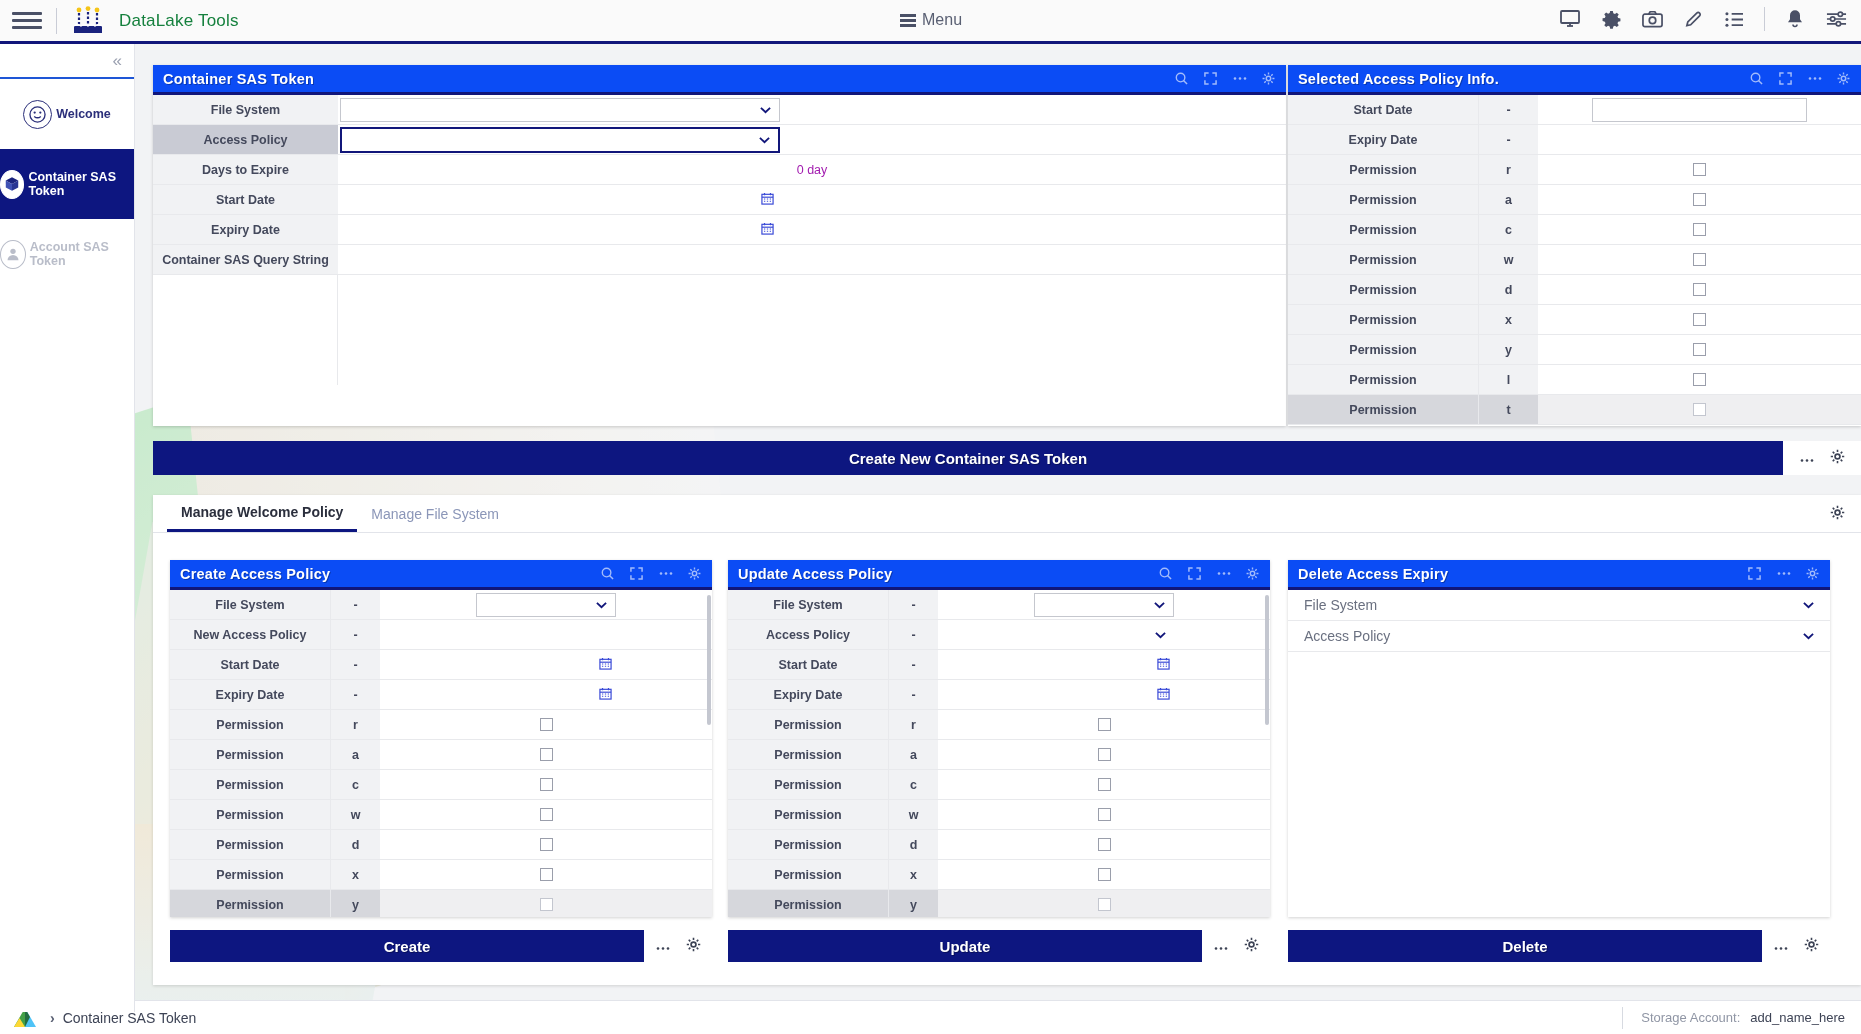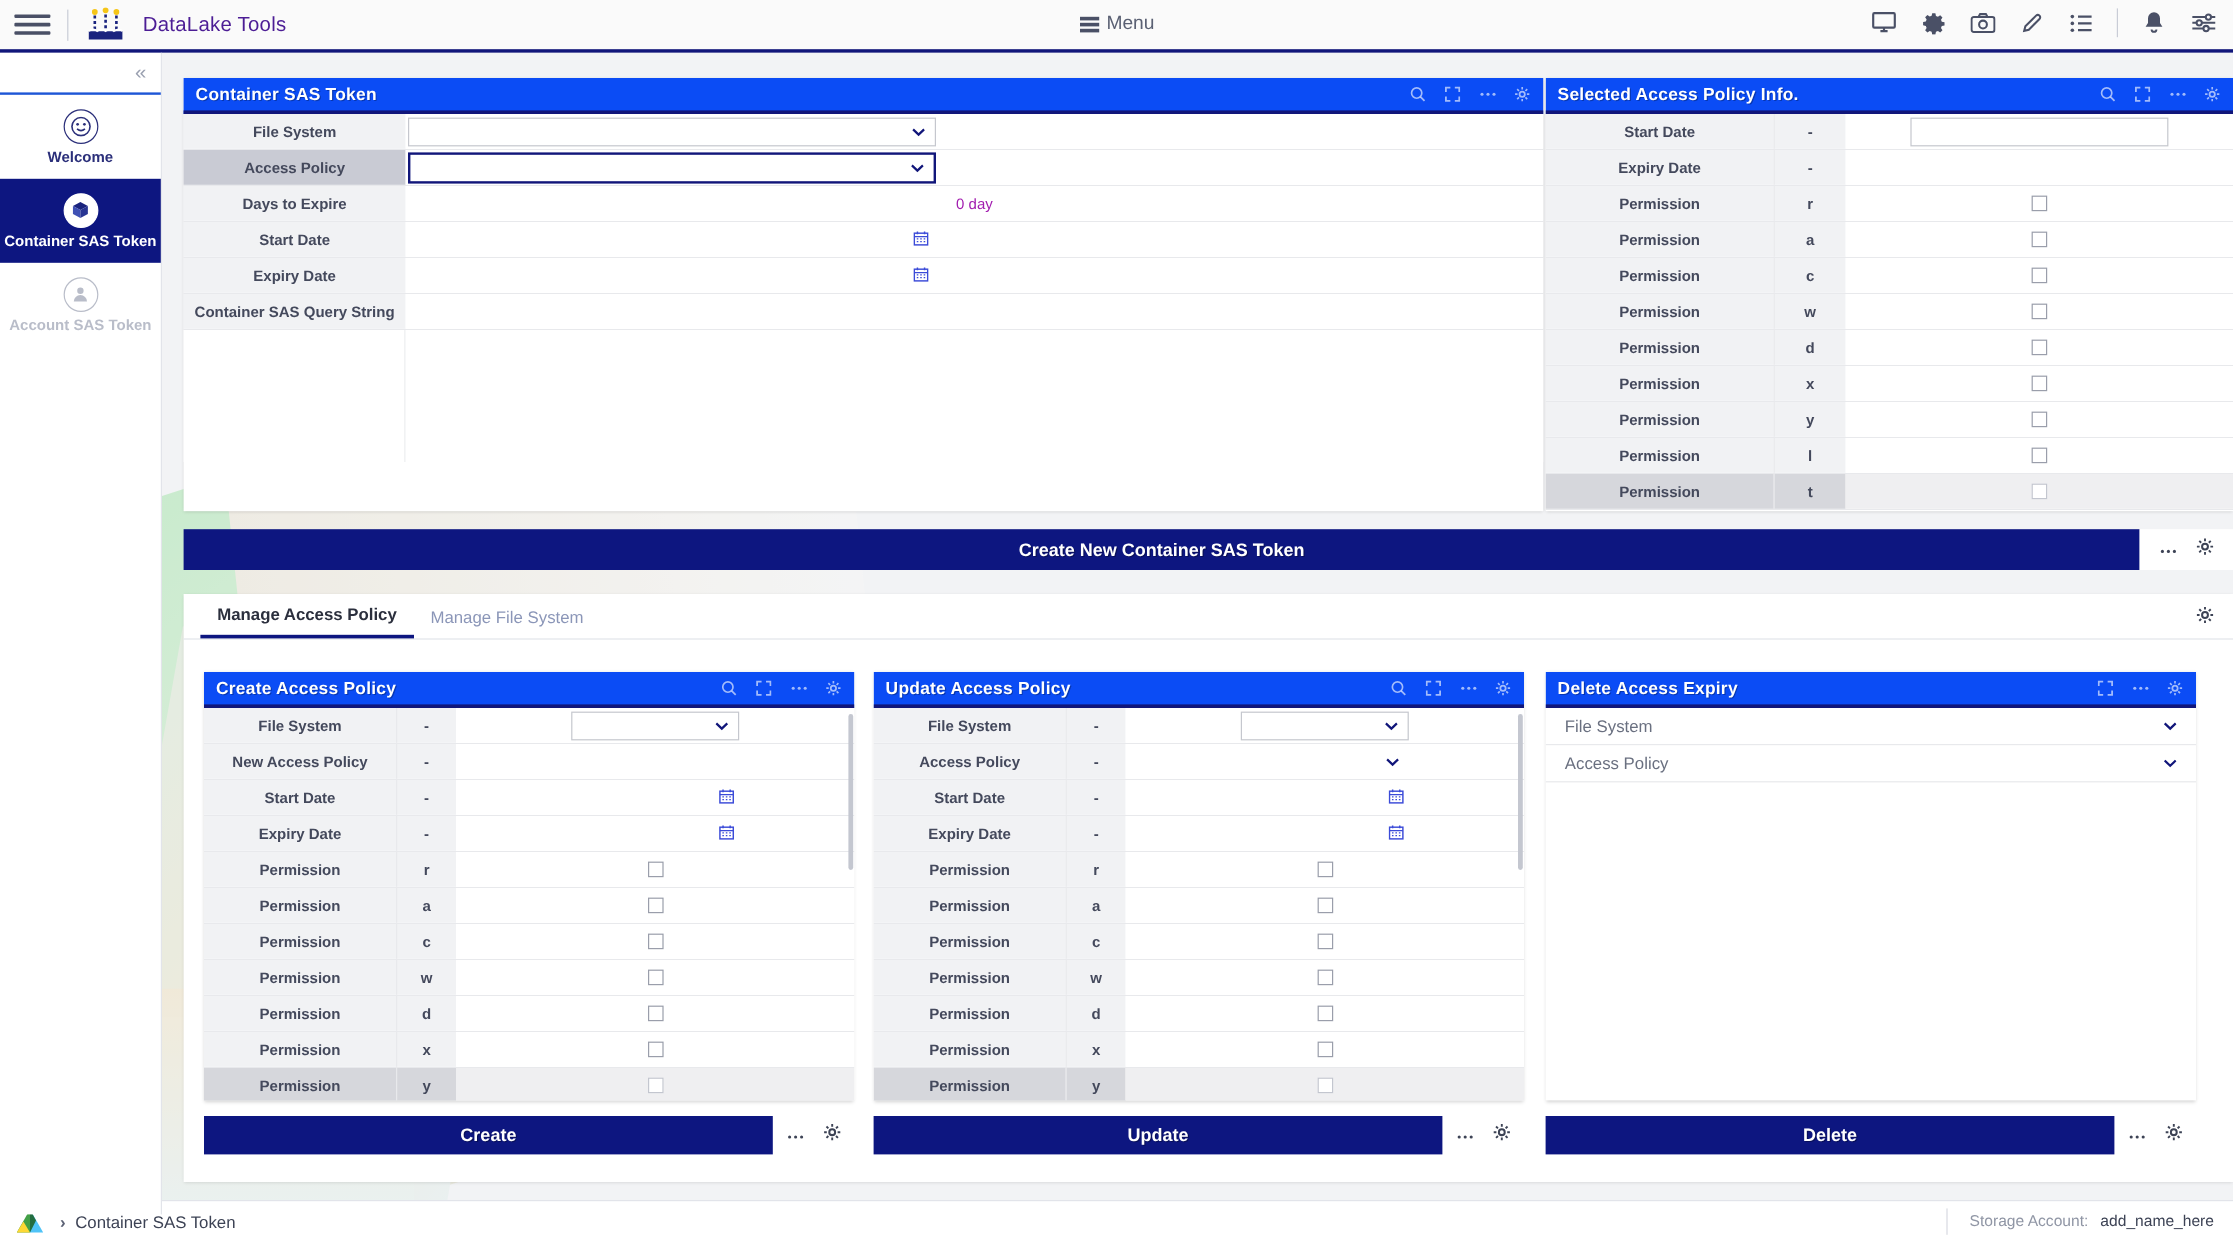--- a/index.html
+++ b/index.html
@@ -15,39 +15,39 @@
   .topbar {
     position: absolute; top: 0; left: 0; width: 1861px; height: 44px;
     background: #fafafa; display: flex; align-items: center;
     border-bottom: 3px solid #11167a;
   }
   .tb-burger { margin-left: 12px; width: 30px; height: 30px;
     display: flex; flex-direction: column; justify-content: center; gap: 4px; cursor: pointer; }
   .tb-burger i { display: block; height: 3px; background: #4a5066; border-radius: 1px; }
   .tb-divider { width: 1px; height: 26px; background: #c9ccd6; margin: 0 14px; }
   .tb-logo { width: 34px; height: 30px; position: relative; }
-  .tb-title { font-size: 17px; color: #4c1d95; margin-left: 14px; letter-spacing: .2px; }
+  .tb-title { font-size: 17px; color: #15803d; margin-left: 14px; letter-spacing: .2px; }
   .tb-menu { position: absolute; left: 900px; top: 11px; display: flex; align-items: center; gap: 2px;
      font-size: 16px; color: #5a6073; cursor: pointer; }
   .tb-menu .mini-burger { display:flex; flex-direction:column; gap:2px; width:16px; margin-right:4px;}
   .tb-menu .mini-burger i { height: 3px; background:#4a5066; display:block;}
   .tb-icons { position: absolute; right: 14px; top: 7px; display: flex; align-items: center; gap: 19px; }
   .tb-icons .ic { width: 22px; height: 22px; display: flex; align-items: center; justify-content: center;
      color: #4a5066; cursor: pointer; }
   .tb-icons .sep { width: 1px; height: 24px; background: #c9ccd6; }
 
   
   .sidebar {
     position: absolute; top: 44px; left: 0; width: 135px; height: 968px;
     background: #ffffff; border-right: 1px solid #e2e4ea; z-index: 5;
   }
   .sb-collapse { height: 35px; display: flex; align-items: center; justify-content: flex-end;
      padding-right: 12px; color: #9aa0b0; font-size: 17px; cursor: pointer;
      border-bottom: 2px solid #1e56d6; }
-  .sb-item { height: 70px; display: flex; flex-direction: column; align-items: center;
+  .sb-item { height: 70px; display: flex; align-items: center;
      justify-content: center; gap: 4px; cursor: pointer; }
   .sb-item .circ { width: 29px; height: 29px; border-radius: 50%; border: 1.5px solid #2b2f7a;
      display: flex; align-items: center; justify-content: center; color: #2b2f7a; font-size: 15px; }
   .sb-item .lbl { font-size: 12.5px; color: #2b2f7a; font-weight: 600; }
   .sb-item.active { background: #0d1680; }
   .sb-item.active .circ { background: #ffffff; border-color: #ffffff; color: #1a237e; }
   .sb-item.active .lbl { color: #ffffff; }
   .sb-item.disabled .circ { border-color: #b9bdc9; color: #b9bdc9; }
   .sb-item.disabled .lbl { color: #b9bdc9; }
 
@@ -490,21 +490,21 @@
       <svg width="15" height="15" viewBox="0 0 16 16">
           <circle cx="8" cy="8" r="2.6" fill="none" stroke="#3d4355" stroke-width="1.8"></circle>
           <path d="M8 .8v2.4M8 12.8v2.4M.8 8h2.4M12.8 8h2.4M2.9 2.9l1.7 1.7M11.4 11.4l1.7 1.7M13.1 2.9l-1.7 1.7M4.6 11.4l-1.7 1.7" stroke="#3d4355" stroke-width="1.7"></path>
         </svg></span>
   </div>
 </div>
 
 <div class="tabcard" style="left:153px; top:495px; width:1708px; height:490px;">
   <div class="tabbar">
     <div class="tab active">
-      <span>Manage Access Policy</span>
+      <span>Manage Welcome Policy</span>
     </div>
     <div class="tab idle">
       <span>Manage File System</span>
     </div>
     <span class="tab-gear">
       <svg width="15" height="15" viewBox="0 0 16 16">
           <circle cx="8" cy="8" r="2.6" fill="none" stroke="#3d4355" stroke-width="1.8"></circle>
           <path d="M8 .8v2.4M8 12.8v2.4M.8 8h2.4M12.8 8h2.4M2.9 2.9l1.7 1.7M11.4 11.4l1.7 1.7M13.1 2.9l-1.7 1.7M4.6 11.4l-1.7 1.7" stroke="#3d4355" stroke-width="1.7"></path>
         </svg>
     </span>

